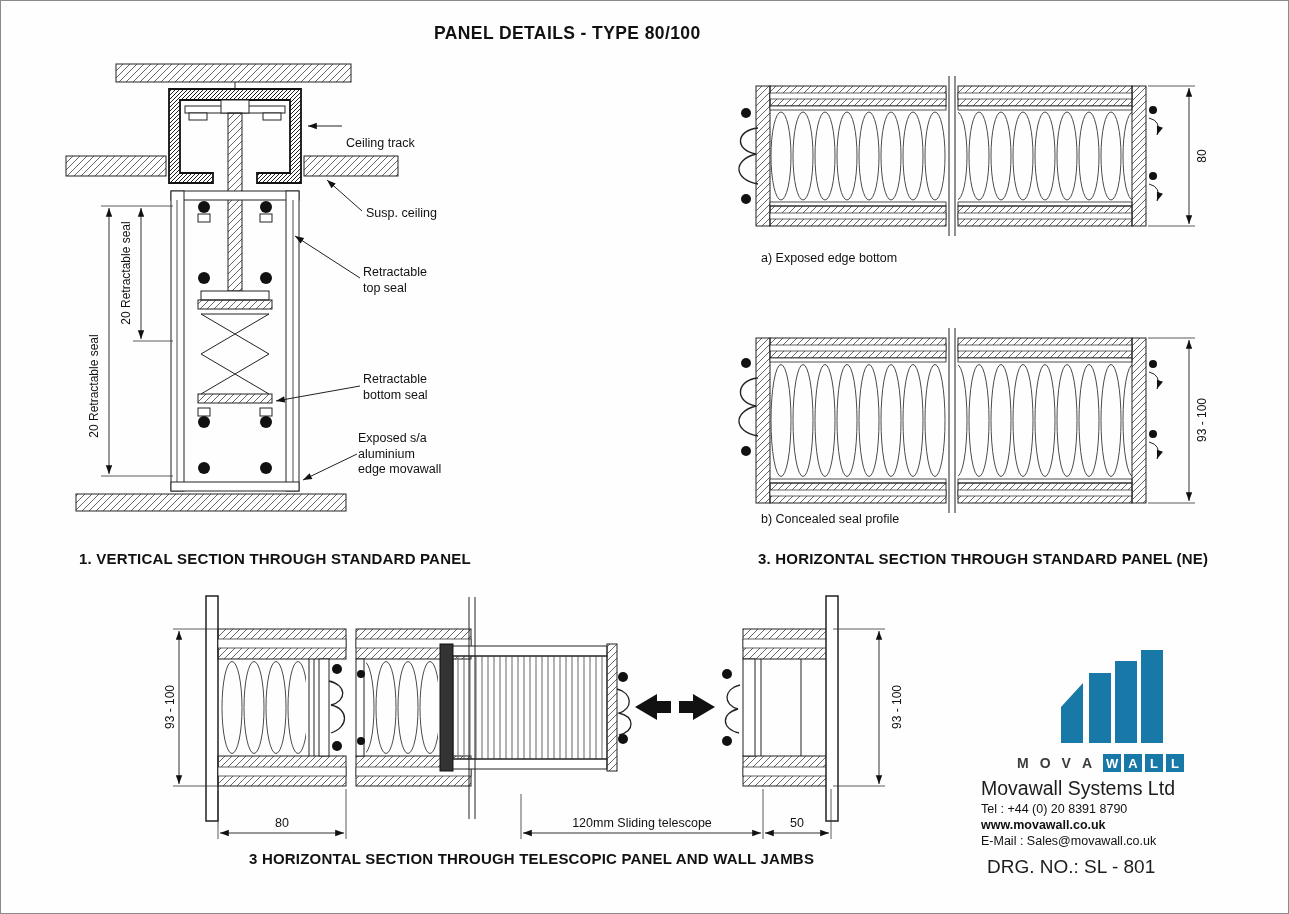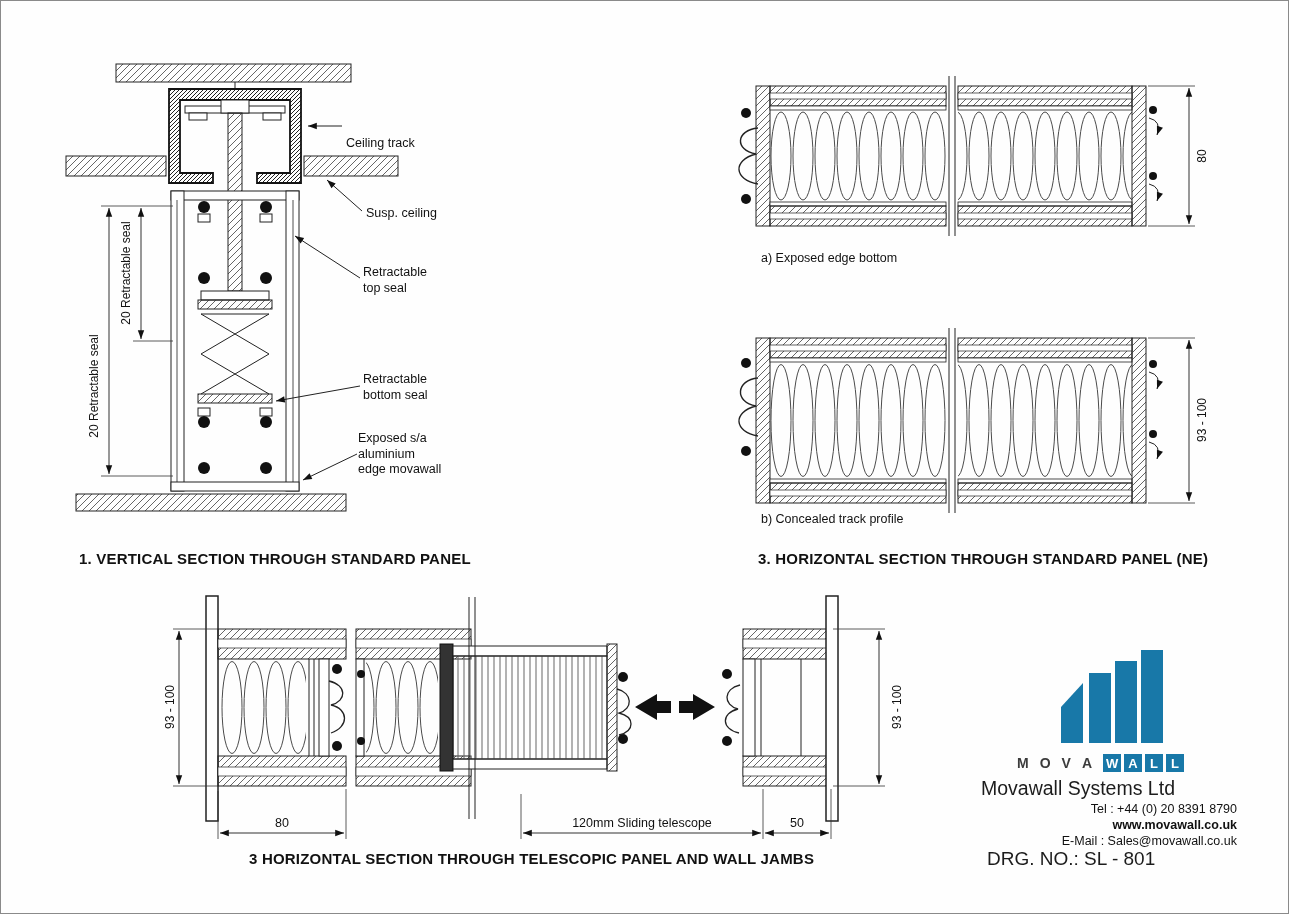--- a/index.html
+++ b/index.html
@@ -11,23 +11,23 @@
   .subcap{font-size:12.5px;}
   .lbl{font-size:12.5px;white-space:pre-line;line-height:1.25;}
   .dimtxt{font-family:"Liberation Sans",sans-serif;font-size:12px;fill:#111;}
   .dimtxt2{font-family:"Liberation Sans",sans-serif;font-size:12.5px;fill:#111;}
   .company{width:256px;}
   .logo-word{display:flex;align-items:center;justify-content:flex-start;margin-left:36px;margin-top:3px;height:20px;}
   .mova{font-size:14px;font-weight:bold;color:#3c3c3c;margin-right:11px;}
   .tile{width:18px;height:18px;background:#1878a8;color:#fff;font-size:13px;font-weight:bold;
         display:flex;align-items:center;justify-content:center;margin-right:3px;}
   .co-name{font-size:19.5px;color:#1c1c1c;margin-top:4px;}
-  .co-line{font-size:12.5px;text-align:right;margin-top:2px;}
+  .co-line{font-size:12.5px;text-align:left;margin-top:2px;}
   .co-web{font-weight:bold;}
-  .drg{font-size:19px;text-align:left;padding-left:6px;color:#1c1c1c;}
+  .drg{font-size:19px;text-align:left;margin-top:8px;padding-left:6px;color:#1c1c1c;}
 </style>
 </head>
 <body>
 
 <div class="page">
 
   <svg width="0" height="0" style="position:absolute" aria-hidden="true">
     <defs>
       <pattern id="h7" patternUnits="userSpaceOnUse" width="7" height="7">
         <path d="M-1,8 L8,-1" stroke="#555" stroke-width="0.9" fill="none"></path>
@@ -46,20 +46,21 @@
       </pattern>
       <pattern id="insC" patternUnits="userSpaceOnUse" x="60" y="70" width="22" height="97">
         <ellipse cx="11" cy="48.5" rx="10" ry="46" fill="none" stroke="#4a4a4a" stroke-width="1"></ellipse>
       </pattern>
       <marker id="ah" viewBox="0 0 10 8" refX="9.3" refY="4" markerWidth="10" markerHeight="8" orient="auto-start-reverse" markerUnits="userSpaceOnUse">
         <path d="M0.5,0.8 L9.3,4 L0.5,7.2 Z" fill="#111"></path>
       </marker>
     </defs>
   </svg>
 
+  <div class="abs title" style="left:433px;top:22px">PANEL DETAILS - TYPE 80/100</div>
 
   <svg class="abs" style="left:60px;top:55px" width="410" height="470">
     <g>
       <rect x="55" y="8" width="235" height="18" fill="url(#h7)" stroke="#222"></rect>
     </g>
     <line x1="174" y1="26" x2="174" y2="34" stroke="#222"></line>
     <g>
       <path d="M108,33 H240 V127 H196 V117 H229 V44 H119 V117 H152 V127 H108 Z" fill="url(#h4)" stroke="#111" stroke-width="1.8"></path>
       <rect x="124" y="50" width="100" height="7" fill="#fff" stroke="#222"></rect>
       <rect x="160" y="44" width="28" height="13" fill="#fff" stroke="#222"></rect>
@@ -218,21 +219,21 @@
     </g>
     <g stroke="#333">
       <line x1="432" y1="262" x2="479" y2="262" stroke-width="0.8"></line>
       <line x1="432" y1="427" x2="479" y2="427" stroke-width="0.8"></line>
       <line x1="473" y1="264" x2="473" y2="425" marker-start="url(#ah)" marker-end="url(#ah)"></line>
     </g>
     <text class="dimtxt" text-anchor="middle" transform="rotate(-90 490 344)" x="490" y="344">93 - 100</text>
   </svg>
 
   <div class="abs subcap" style="left:760px;top:250px">a) Exposed edge bottom</div>
-  <div class="abs subcap" style="left:760px;top:511px">b) Concealed track profile</div>
+  <div class="abs subcap" style="left:760px;top:511px">b) Concealed seal profile</div>
   <div class="abs caption" style="left:757px;top:549px">3. HORIZONTAL SECTION THROUGH STANDARD PANEL (NE)</div>
 
   <svg class="abs" style="left:160px;top:588px" width="750" height="290">
     <g>
       <rect x="45" y="7" width="12" height="225" fill="#fff" stroke="#222" stroke-width="1.5"></rect>
     </g>
     <g>
       <rect x="57" y="40" width="128" height="30" fill="url(#h7)" stroke="#222"></rect>
       <rect x="57" y="50" width="128" height="9" fill="#fff" stroke="#222" stroke-width="0.7"></rect>
       <rect x="57" y="167" width="128" height="30" fill="url(#h7)" stroke="#222"></rect>

